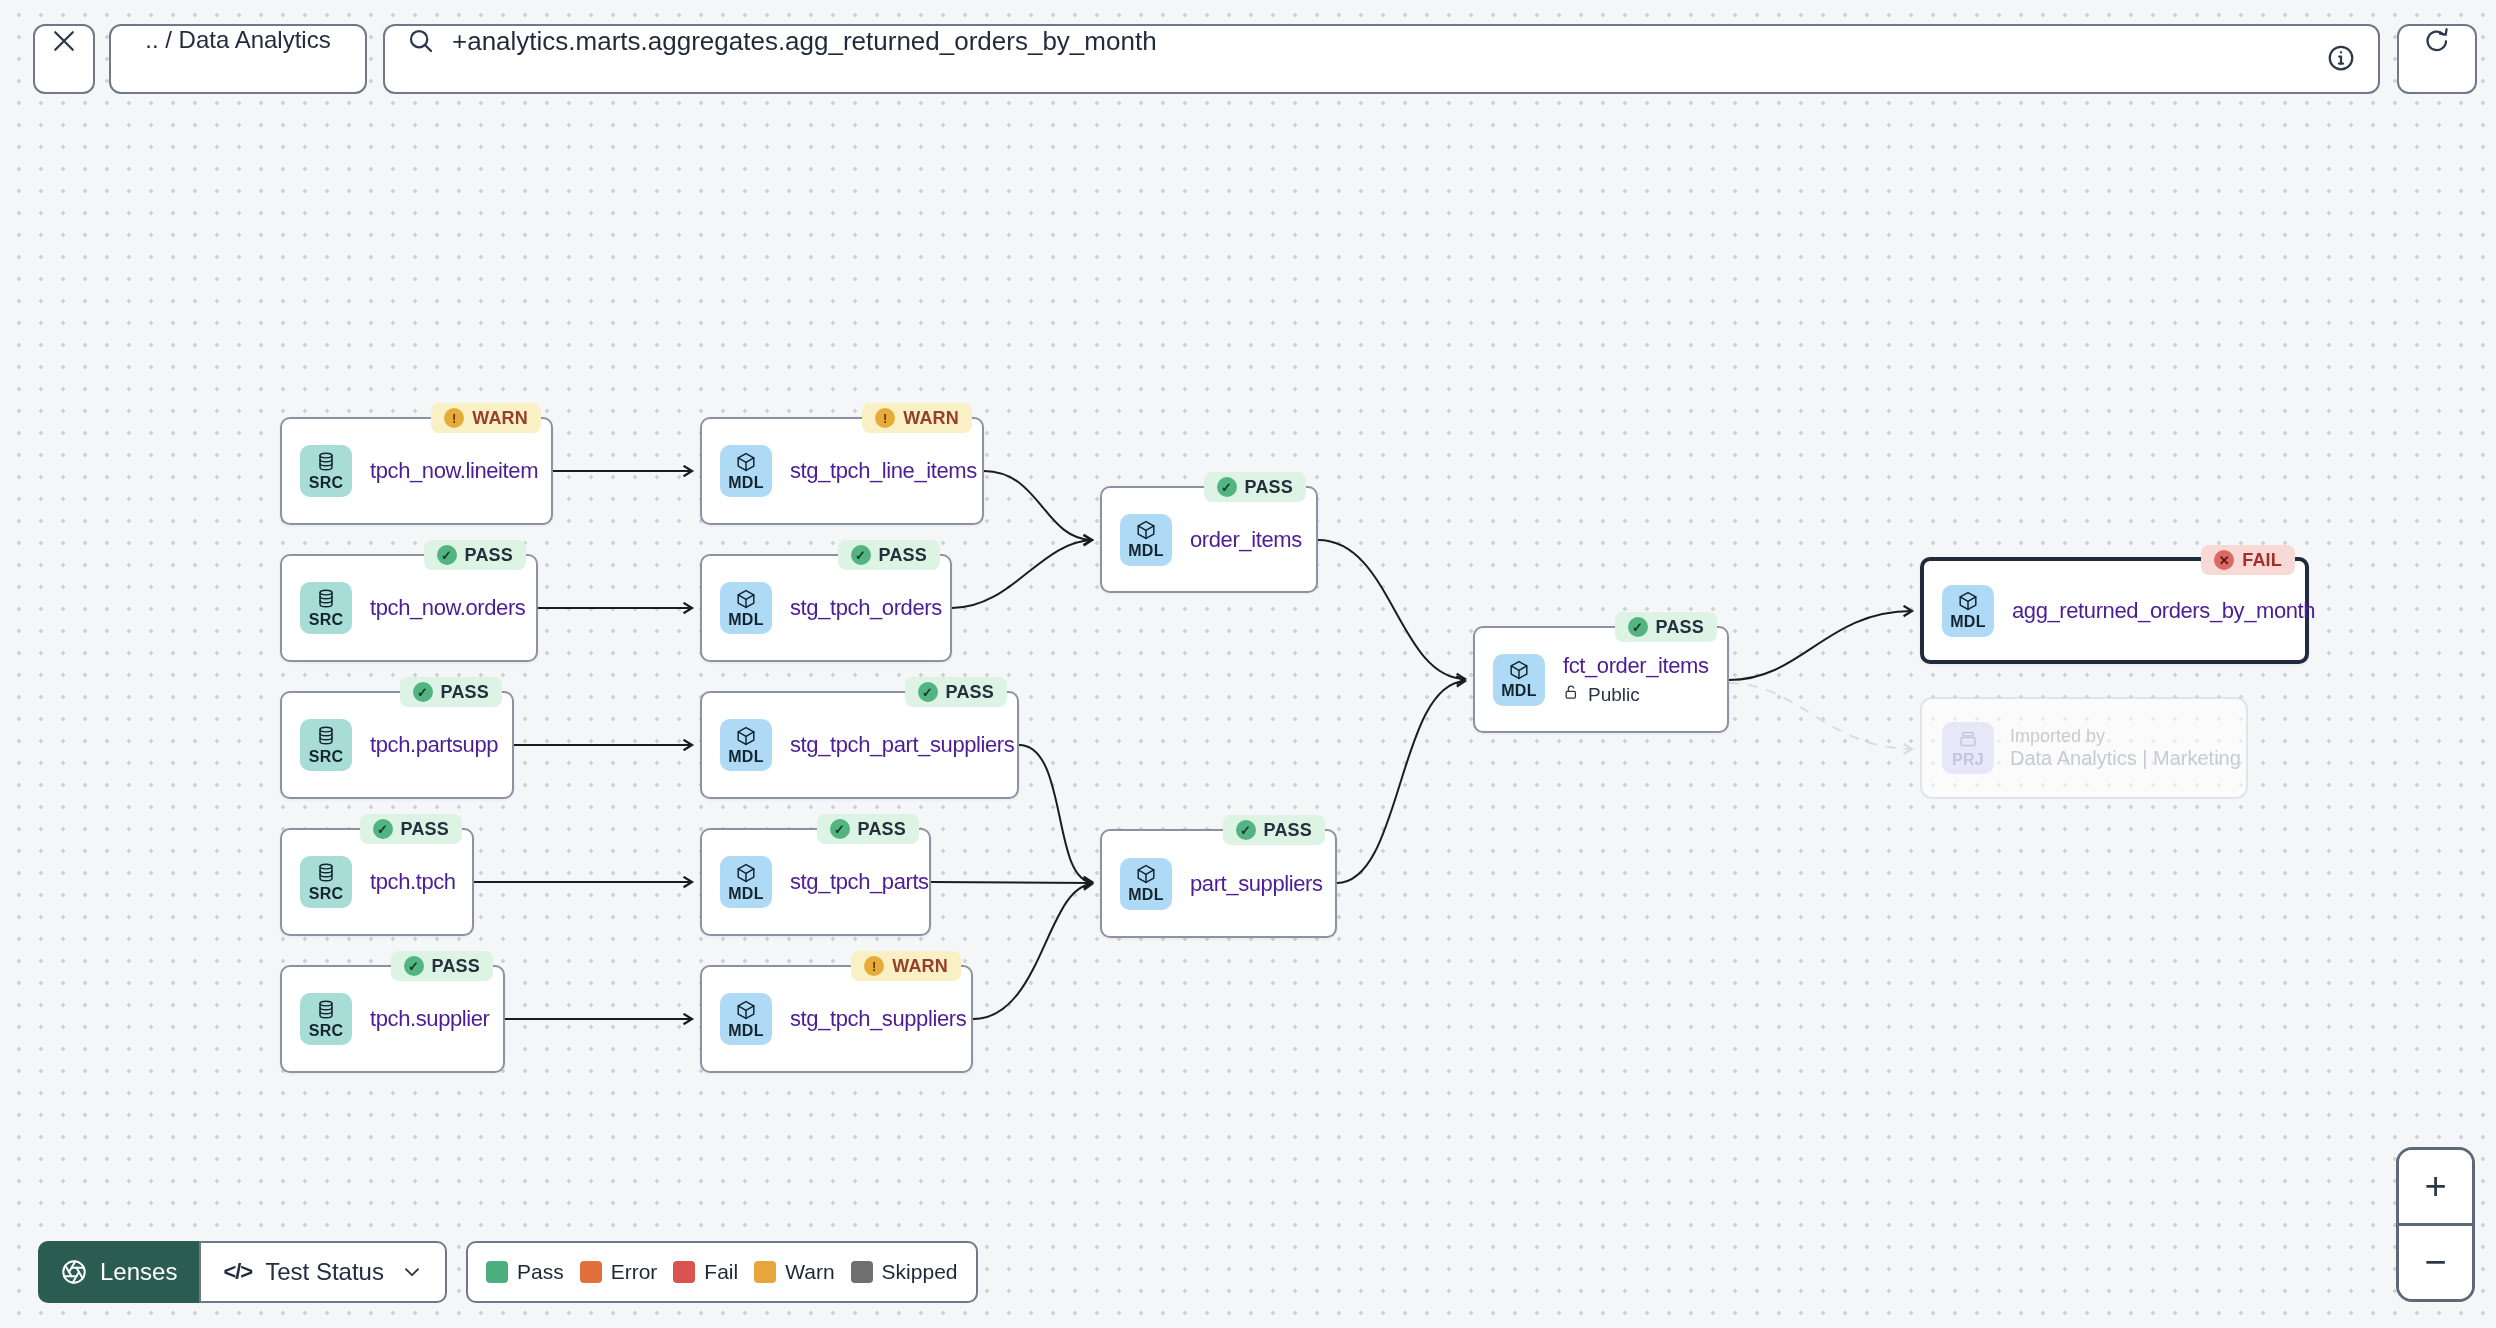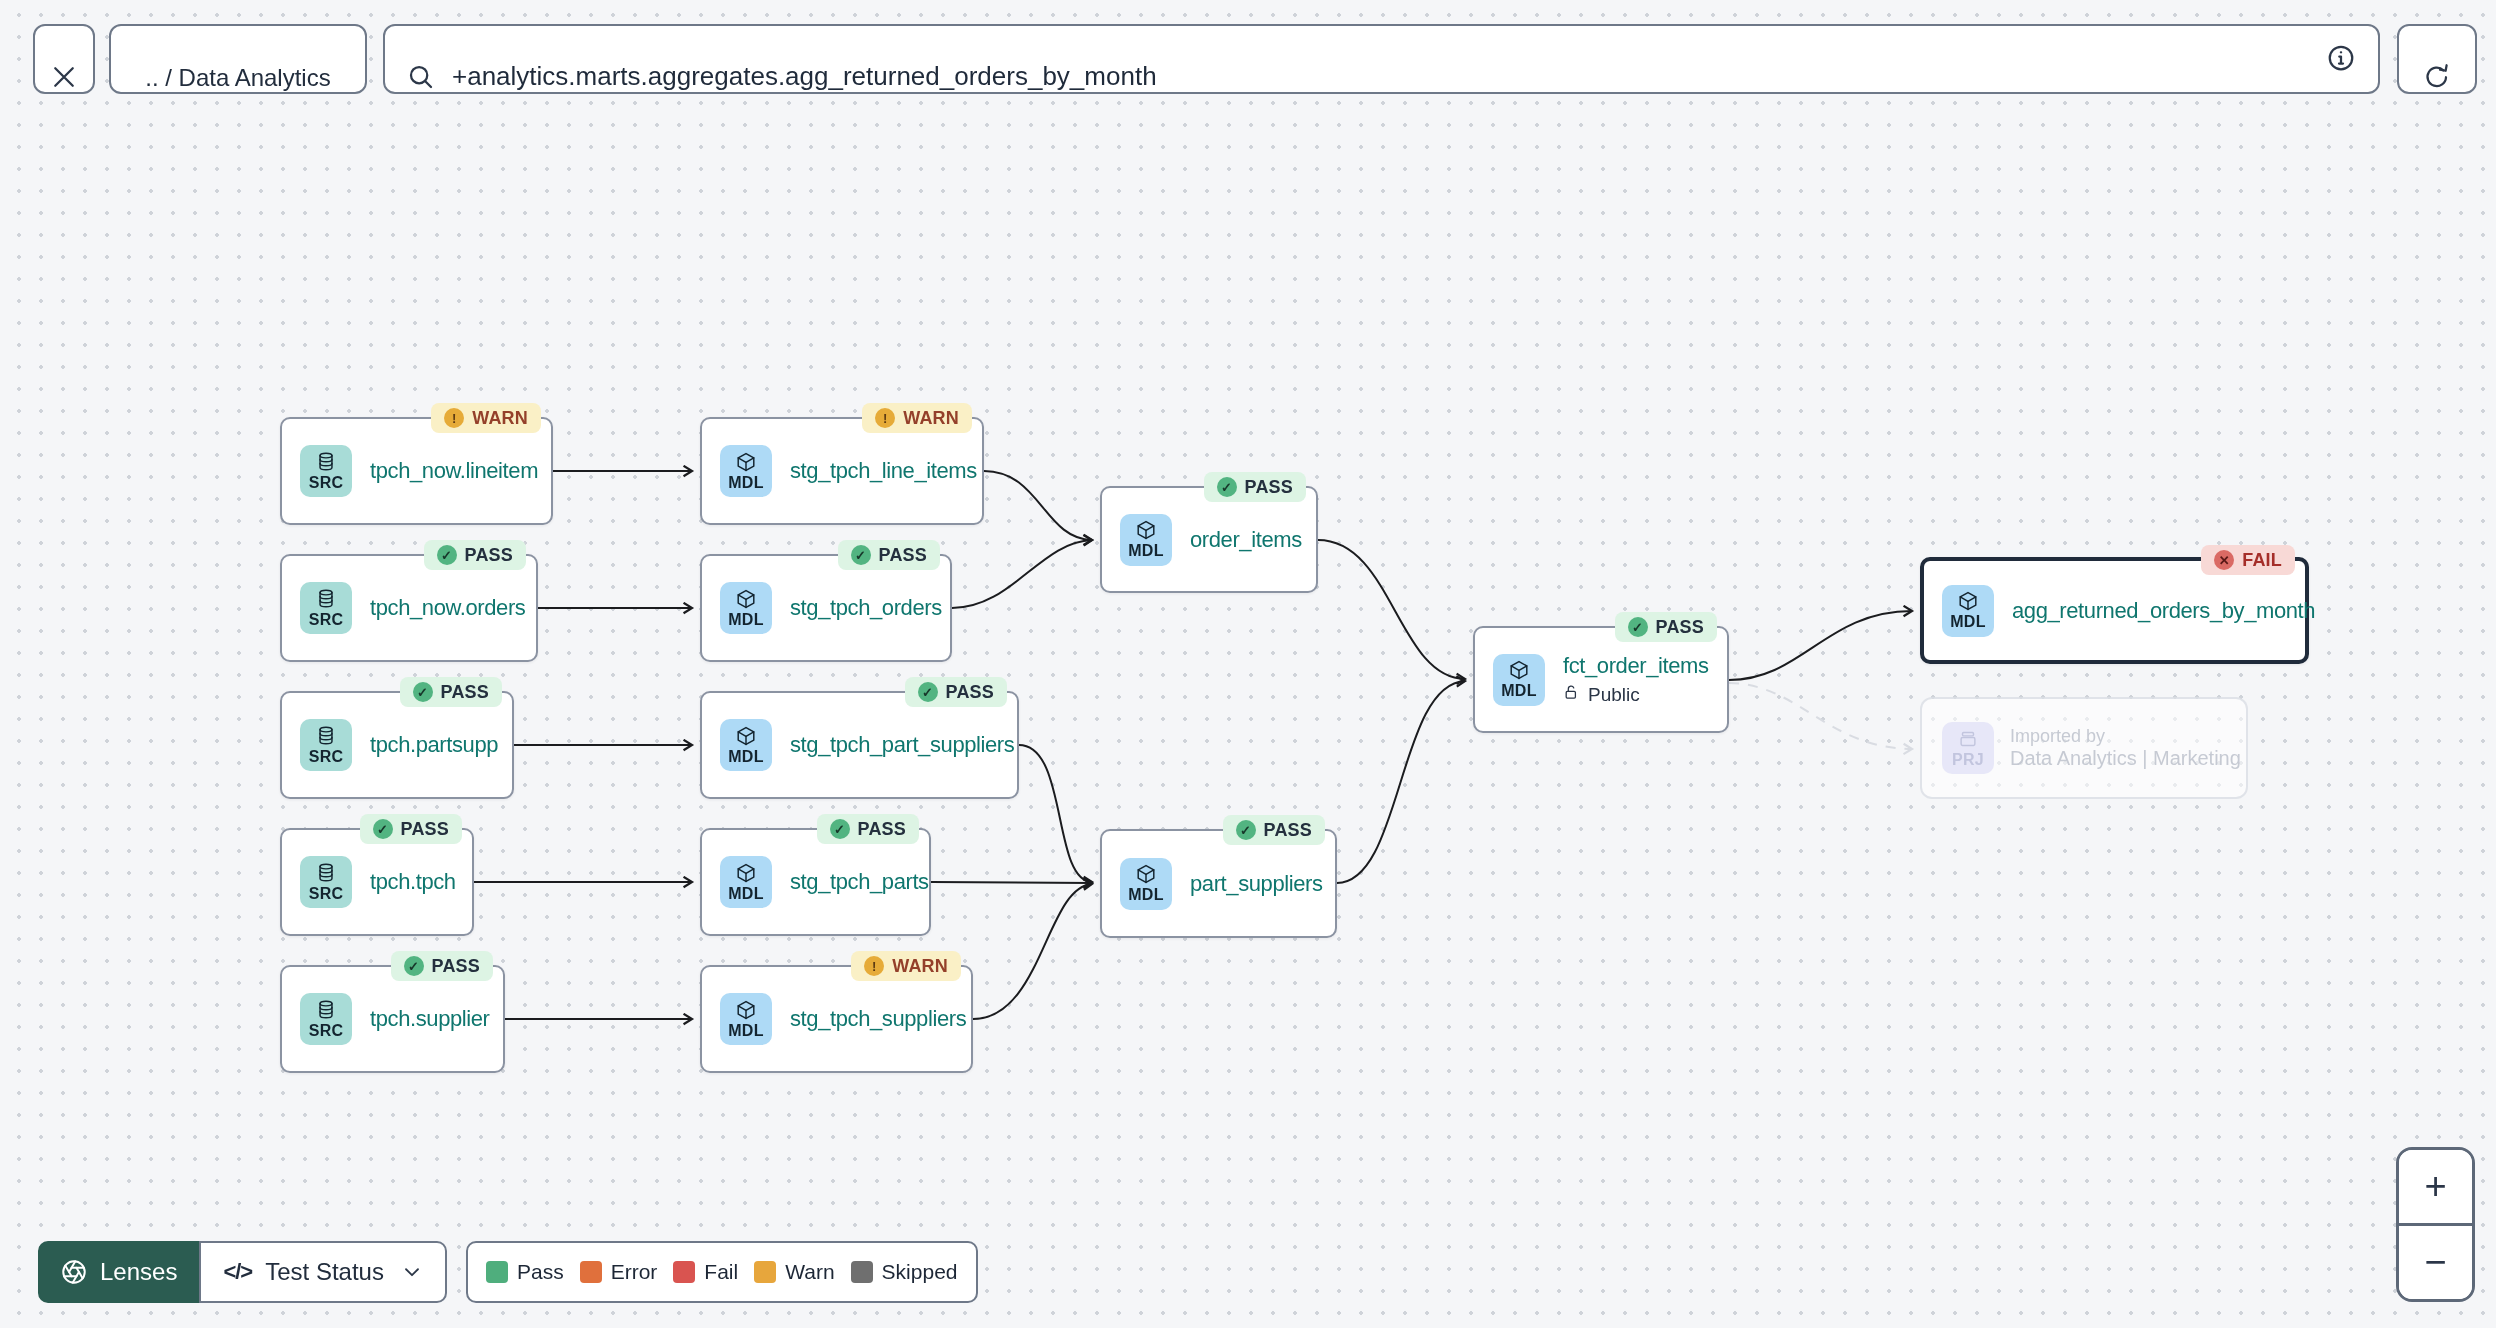--- a/index.html
+++ b/index.html
@@ -5,21 +5,21 @@
   * { box-sizing: border-box; margin: 0; padding: 0; }
   html,body { width:2496px; height:1328px; }
   body { font-family: "Liberation Sans", sans-serif; color:#222d3d; }
   #app { position:relative; width:2496px; height:1328px; overflow:hidden;
          background-color:#f5f6f8;
          background-image: radial-gradient(circle, #cfd3d9 1.7px, transparent 1.8px);
          background-size: 22px 22px; background-position: 8px 4px; }
 
   
   .tb-btn { position:absolute; background:#fff; border:2px solid #6e7888; border-radius:12px;
-            display:flex; align-items:flex-end; justify-content:center; color:#222d3d; cursor:pointer; }
+            display:flex; align-items:flex-start; justify-content:center; color:#222d3d; cursor:pointer; }
   #close-btn   { left:33px;  top:24px; width:62px;  height:70px; }
   #crumb-btn   { left:109px; top:24px; width:258px; height:70px; font-size:24px; }
   #search-box  { left:383px; top:24px; width:1997px; height:70px; justify-content:flex-start;
                  padding:0 70px 0 21px; gap:16px; }
   #search-box input { border:none; outline:none; flex:1; font:26px "Liberation Sans", sans-serif;
                  color:#1f2a3a; background:transparent; }
   #info-ic { position:absolute; right:22px; top:17px; color:#3f4a5c; }
   #refresh-btn { left:2397px; top:24px; width:80px; height:70px; }
   .tb-ic { width:30px; height:30px; stroke:#2c3748; stroke-width:1.8; fill:none;
            stroke-linecap:round; stroke-linejoin:round; }
@@ -29,21 +29,21 @@
   #nodes { position:absolute; left:0; top:0; z-index:2; }
   .node { position:absolute; background:#fff; border:2px solid #8b93a2; border-radius:10px;
           display:flex; align-items:center; padding:0 18px; gap:18px;
           box-shadow:0 1px 3px rgba(23,32,48,.07); cursor:pointer; }
   .node.selected { border:4px solid #202b3b; }
   .icon-box { width:52px; height:52px; border-radius:10px; flex:0 0 auto;
               display:flex; flex-direction:column; align-items:center; justify-content:center; color:#13242f; }
   .icon-box svg { width:22px; height:22px; stroke:#13242f; stroke-width:1.6; fill:none;
                   stroke-linecap:round; stroke-linejoin:round; }
   .kind-label { font-size:16px; font-weight:600; margin-top:1px; letter-spacing:.3px; }
-  .node-title { font-size:22px; letter-spacing:-0.4px; color:#0f766e; font-weight:500; white-space:nowrap; }
+  .node-title { font-size:22px; letter-spacing:-0.4px; color:#4c1d95; font-weight:500; white-space:nowrap; }
   .node-sub { display:flex; align-items:flex-start; gap:8px; font-size:19px; color:#2a3546; margin-top:5px; }
   .node-sub svg { width:17px; height:17px; stroke:#2a3546; stroke-width:1.8; fill:none;
                   stroke-linecap:round; stroke-linejoin:round; }
   .badge { position:absolute; top:-16px; right:10px; height:30px; display:flex; align-items:center;
            gap:8px; padding:0 13px; border-radius:8px; font-size:18px; font-weight:700; z-index:3;
            letter-spacing:.2px; }
   .badge-dot { width:20px; height:20px; border-radius:50%; display:flex; align-items:center;
                justify-content:center; font-size:13px; font-weight:700; }
 
   

